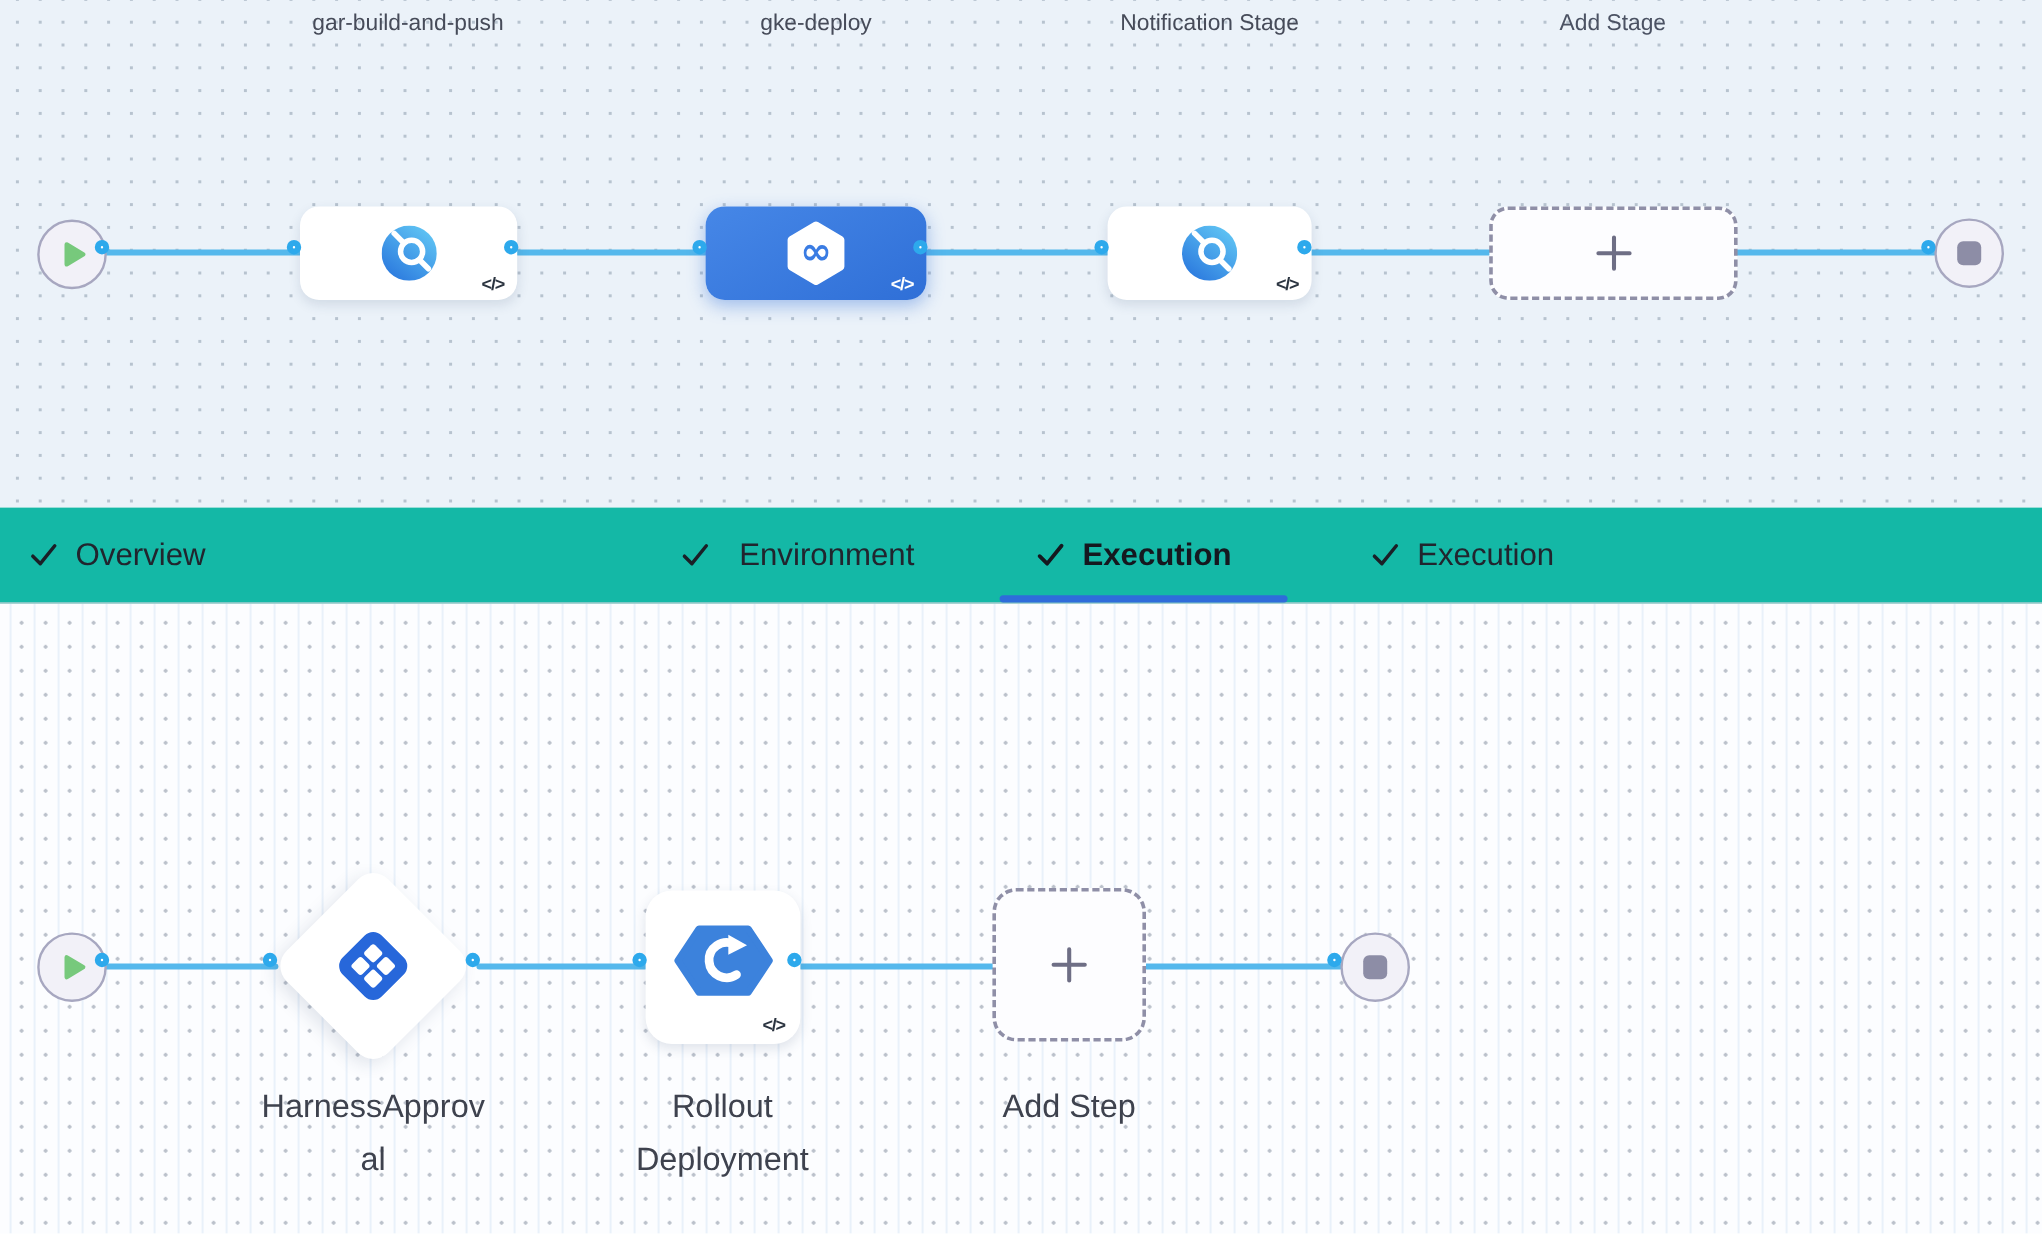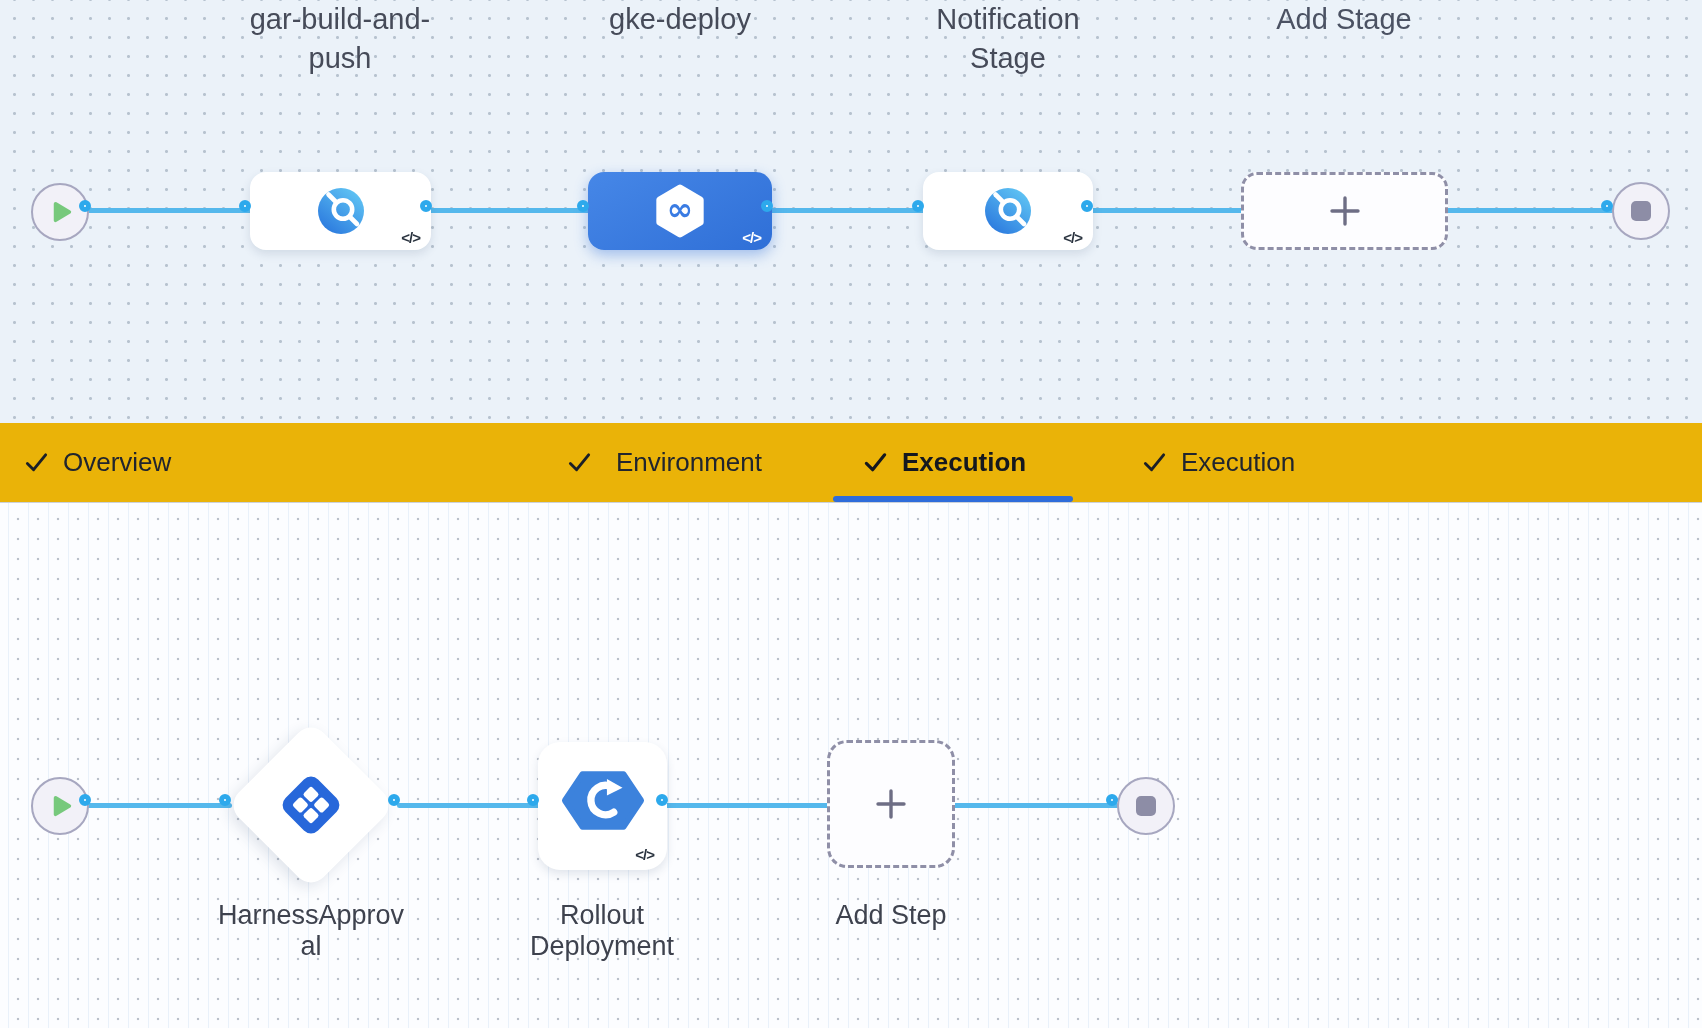--- a/index.html
+++ b/index.html
@@ -37,45 +37,45 @@
     box-shadow:0 5px 14px rgba(47,111,215,0.40); }
   .code-badge { position:absolute; right:11px; bottom:4px; font-size:15px; font-weight:700;
     color:#2b3440; letter-spacing:-1px; }
   .stage-card.selected .code-badge { color:#fff; }
 
   .add-box { position:absolute; background:#fdfdff; border:3px dashed #8f8fa7; z-index:2;
     display:flex; align-items:center; justify-content:center; cursor:pointer; }
   .add-stage-box { left:1241px; top:172px; width:207px; height:78px; border-radius:16px; }
   .add-step-box  { left:827px; top:237px; width:128px; height:128px; border-radius:20px; }
 
-  .node-label { position:absolute; text-align:center; font-size:29px; line-height:39px;
+  .node-label { position:absolute; text-align:center; font-size:19px; line-height:39px;
     color:#464b59; z-index:2; }
   .add-label { color:#4b5263; }
 
-  .tabbar { position:absolute; left:0; top:423px; width:1702px; height:80px; background:#eab308;
+  .tabbar { position:absolute; left:0; top:423px; width:1702px; height:80px; background:#14b8a6;
     border-bottom:1px solid #ccd1d9; z-index:6; }
   .tab { position:absolute; top:0; height:79px; display:flex; align-items:center; gap:14px;
     font-size:26px; color:#21252e; cursor:pointer; }
   .tab.active { font-weight:700; color:#15181f; }
   .tab-underline { position:absolute; left:833px; top:73px; width:240px; height:6px;
     border-radius:3px; background:#2e6cda; }
 
   .diamond { position:absolute; left:251px; top:242px; width:120px; height:120px;
     background:#fff; border-radius:18px; transform:rotate(45deg);
     box-shadow:0 6px 14px rgba(40,60,100,0.13); z-index:2; cursor:pointer; }
   .diamond-inner { position:absolute; inset:0; display:flex; align-items:center;
     justify-content:center; transform:rotate(-45deg); }
 
   .step-card { position:absolute; left:538px; top:239px; width:129px; height:128px;
     border-radius:22px; background:#fff; box-shadow:0 4px 10px rgba(40,60,100,0.13);
     display:flex; align-items:center; justify-content:center; z-index:2; cursor:pointer; }
   .step-card .icon-wrap { margin-top:-12px; }
 
   .step-label { position:absolute; top:397px; text-align:center; font-size:27px;
-    line-height:31px; color:#3e424e; z-index:2; }
+    line-height:44px; color:#3e424e; z-index:2; }
   .break-any { overflow-wrap:anywhere; word-break:break-word; }
 </style>
 </head>
 <body>
 
 <div class="stage-canvas">
 
   <div class="edge" style="left:80px;top:208px;width:172px;"></div>
   <div class="edge" style="left:429px;top:208px;width:161px;"></div>
   <div class="edge" style="left:770px;top:208px;width:155px;"></div>

